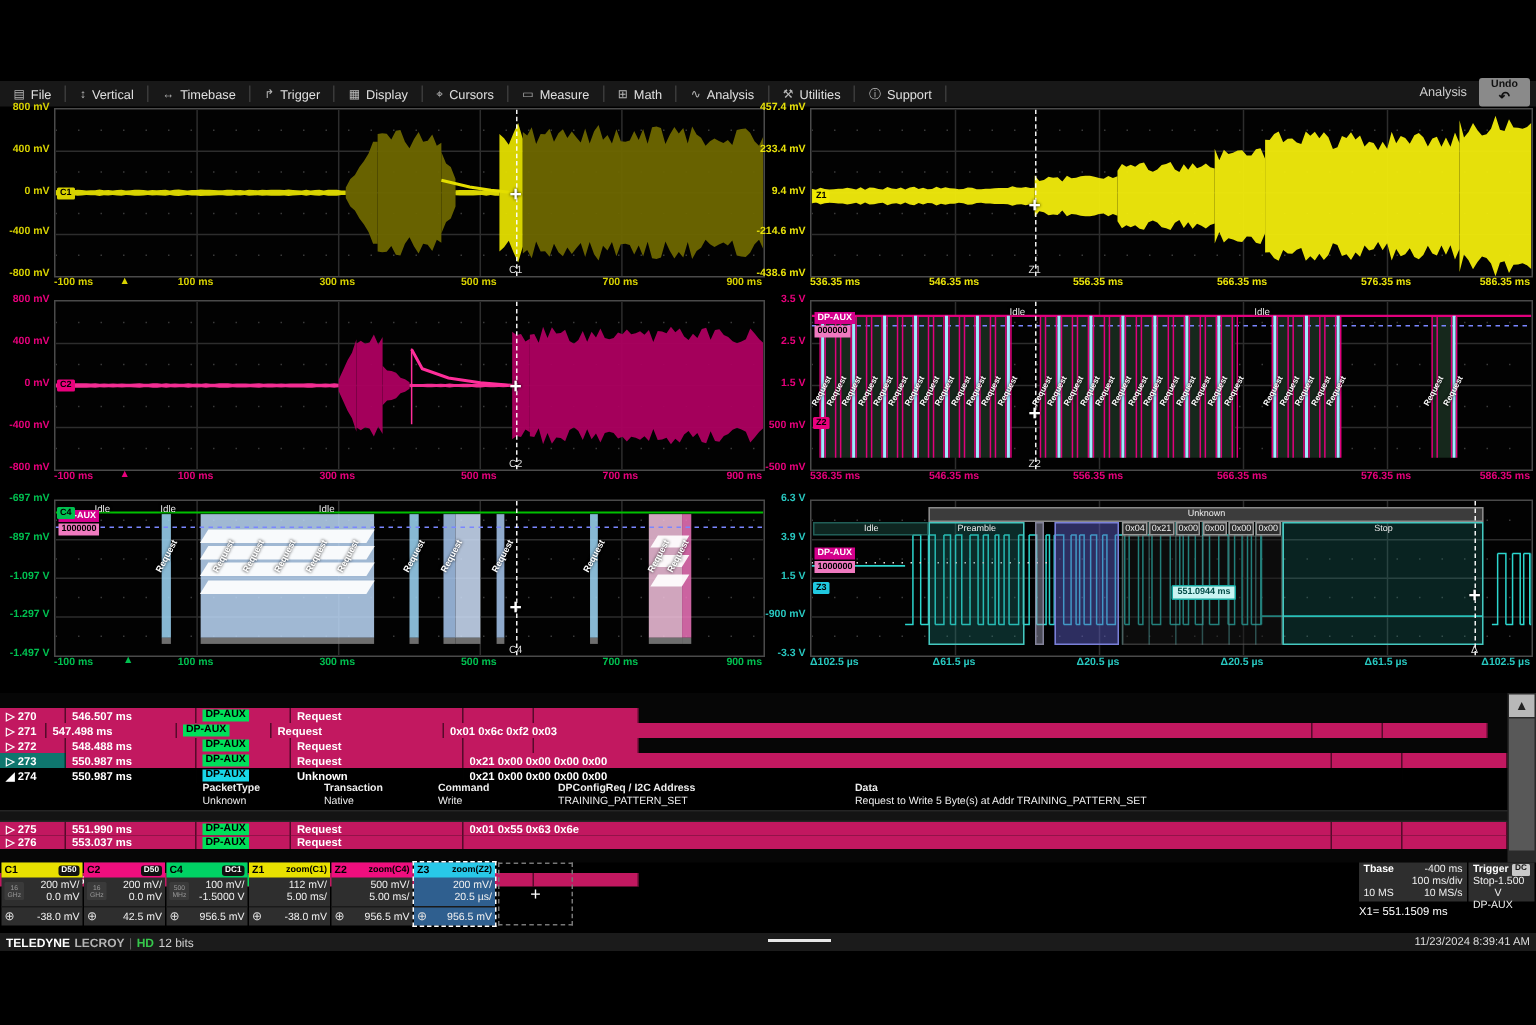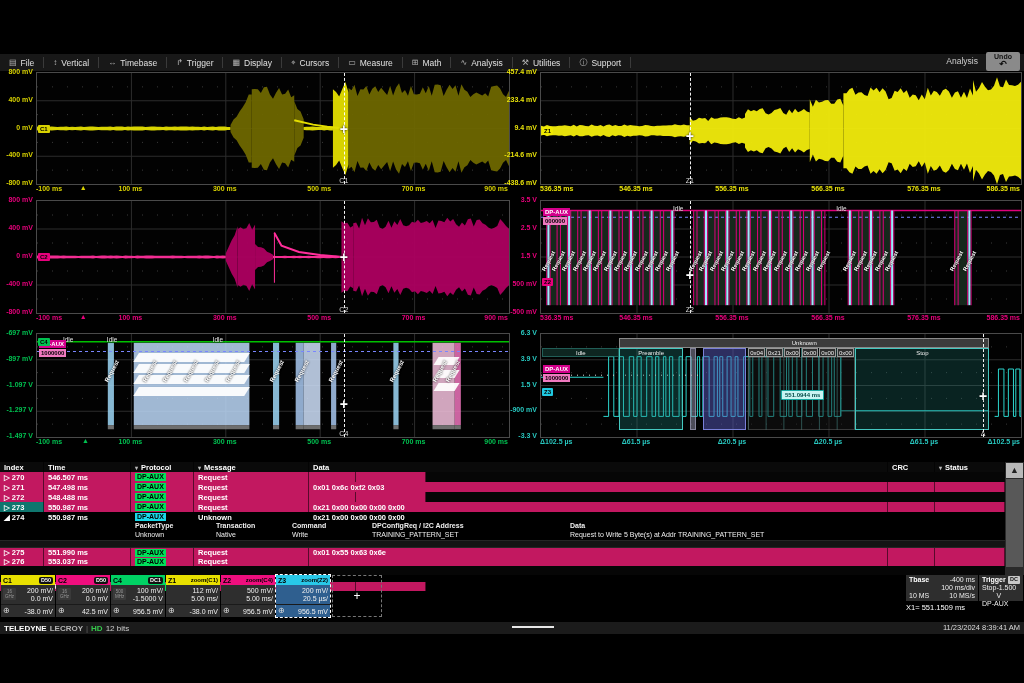--- a/index.html
+++ b/index.html
@@ -577,41 +577,32 @@
       <span class="ylab" style="left: 503px; top: 406.25px; color: rgb(40, 200, 192);">-900 mV</span>
       <span class="ylab" style="left: 503px; top: 432px; color: rgb(40, 200, 192);">-3.3 V</span>
       <span class="xlab" style="top: 438px; color: rgb(40, 200, 192); left: 540px;">Δ102.5 µs</span>
       <span class="xlab" style="top: 438px; color: rgb(40, 200, 192); left: 636px; transform: translateX(-50%);">Δ61.5 µs</span>
       <span class="xlab" style="top: 438px; color: rgb(40, 200, 192); left: 732px; transform: translateX(-50%);">Δ20.5 µs</span>
       <span class="xlab" style="top: 438px; color: rgb(40, 200, 192); left: 828px; transform: translateX(-50%);">Δ20.5 µs</span>
       <span class="xlab" style="top: 438px; color: rgb(40, 200, 192); left: 924px; transform: translateX(-50%);">Δ61.5 µs</span>
       <span class="xlab" style="top: 438px; color: rgb(40, 200, 192); left: 1020px; transform: translateX(-100%);">Δ102.5 µs</span>
     </div>
   <div id="decode-table">
-      <div class="trow hdr" style="top: 0px; height: 10px;">
-        <div class="tcell" style="width: 44px; background: rgb(10, 10, 10);">Index</div>
-        <div class="tcell" style="width: 87px; background: rgb(10, 10, 10);">Time</div>
-        <div class="tcell" style="width: 63px; background: rgb(10, 10, 10);"><span class="sortglyph">▾</span>Protocol</div>
-        <div class="tcell" style="width: 115px; background: rgb(10, 10, 10);"><span class="sortglyph">▾</span>Message</div>
-        <div class="tcell" style="width: 579px; background: rgb(10, 10, 10);">Data</div>
-        <div class="tcell" style="width: 47px; background: rgb(10, 10, 10);">CRC</div>
-        <div class="tcell" style="width: 70px; background: rgb(10, 10, 10);"><span class="sortglyph">▾</span>Status</div>
-      </div>
       <div class="trow " style="top: 10px; height: 10px;">
         <div class="tcell" style="width: 44px; background: rgb(194, 24, 96);">▷ 270</div>
         <div class="tcell" style="width: 87px; background: rgb(194, 24, 96);">546.507 ms</div>
         <div class="tcell" style="width: 63px; background: rgb(194, 24, 96);">
           <span class="protochip" style="background: rgb(0, 224, 90);">DP-AUX</span>
         </div>
         <div class="tcell" style="width: 115px; background: rgb(194, 24, 96);">Request</div>
         <div class="tcell" style="width: 47px; background: rgb(194, 24, 96);"></div>
         <div class="tcell" style="width: 70px; background: rgb(194, 24, 96);"></div>
       </div>
       <div class="trow " style="top: 20px; height: 10px;">
-        <div class="tcell" style="width: 44px; background: rgb(194, 24, 96);">▷ 271</div>
+        <div class="tcell" style="width: 31px; background: rgb(194, 24, 96);">▷ 271</div>
         <div class="tcell" style="width: 87px; background: rgb(194, 24, 96);">547.498 ms</div>
         <div class="tcell" style="width: 63px; background: rgb(194, 24, 96);">
           <span class="protochip" style="background: rgb(0, 224, 90);">DP-AUX</span>
         </div>
         <div class="tcell" style="width: 115px; background: rgb(194, 24, 96);">Request</div>
         <div class="tcell" style="width: 579px; background: rgb(194, 24, 96);">0x01 0x6c 0xf2 0x03</div>
         <div class="tcell" style="width: 47px; background: rgb(194, 24, 96);"></div>
         <div class="tcell" style="width: 70px; background: rgb(194, 24, 96);"></div>
       </div>
       <div class="trow " style="top: 30px; height: 10px;">

